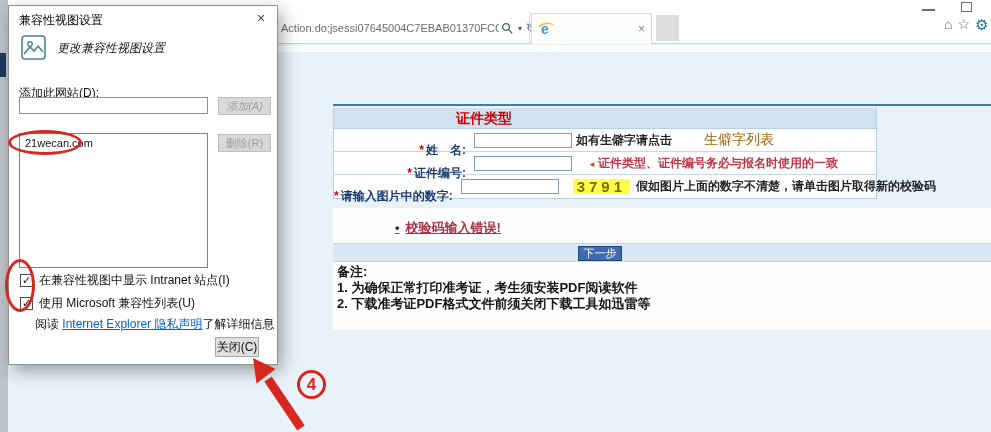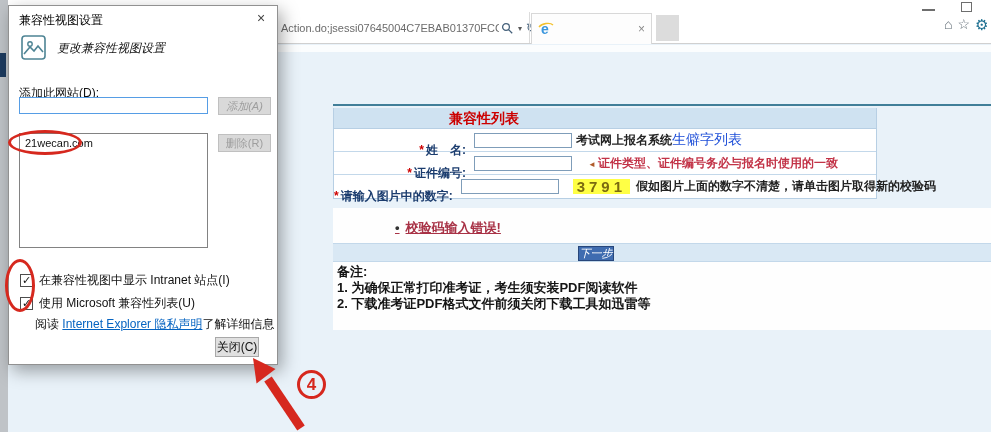--- a/index.html
+++ b/index.html
@@ -26,35 +26,35 @@
   .chrome-icons .glyph { font-size:14px; color:#5f6b74; line-height:1; }
   .chrome-icons .gear { color:#1f7091; font-size:15px; }
 
   
   .page-top-strip { position:absolute; left:8px; top:45px; width:983px; height:7px; background:#fbfdfe; z-index:1; }
   .page-title { position:absolute; left:333px; top:72px; width:460px; text-align:center; font-size:16px; font-weight:bold; color:#1d3f66; letter-spacing:2px; z-index:1; }
   .teal-line { position:absolute; left:333px; top:104px; width:658px; height:2px; background:#417f99; z-index:1; }
 
   .white-zone { position:absolute; left:333px; top:208px; width:658px; height:122px; background:#fefefe; z-index:1; }
   .btn-band { position:absolute; left:333px; top:243px; width:658px; height:19px; background:#d9e8f4; border-top:1px solid #c3d8ea; border-bottom:1px solid #c3d8ea; z-index:1; }
-  .next-btn { position:absolute; left:578px; top:246px; width:36px; height:15px; background:#3f6cb0; border:1px solid #27467a; color:#fff; font-size:11px; line-height:13px; text-align:center; z-index:2;font-style:italic; }
+  .next-btn { position:absolute; left:578px; top:246px; width:44px; height:15px; background:#3f6cb0; border:1px solid #27467a; color:#fff; font-size:11px; line-height:13px; text-align:center; z-index:2; }
 
   .form-table { position:absolute; left:333px; top:108px; width:544px; border:1px solid #b7cfe4; border-top:none; background:#fff; z-index:1; }
   .form-header { height:21px; background:#cfe2f1; border-bottom:1px solid #b7cfe4; position:relative; }
   .form-header span { display:block; width:300px; text-align:center; line-height:21px; font-size:14px; font-weight:bold; color:#cc0000; }
   .form-row { height:23px; border-bottom:1px solid #c3d8ea; display:flex; align-items:center; background:#fff; }
   .form-row:last-child { border-bottom:none; }
   .label-cell { width:132px; text-align:right; font-size:12px; font-weight:bold; color:#1b3c6e; white-space:nowrap;margin-top:20px; }
   .req { color:#cc0000; margin-right:2px; font-weight:bold; }
   .fld { margin-left:8px; display:flex; align-items:center; }
   .txt-input { width:98px; height:15px; border:1px solid #7f9db9; background:#fff; font-size:11px; padding:0 2px; }
   .sel { width:102px; height:17px; border:1px solid #7f9db9; background:#fff; font-size:11px; display:flex; align-items:center; padding-left:3px; color:#222; }
   .sel .sel-arrow { margin-left:auto; font-size:9px; color:#333; padding-right:3px; }
   .hint-bold { margin-left:4px; font-size:12px; font-weight:bold; color:#222; white-space:nowrap; }
-  .hint-link { font-size:14px; color:#1d4ed8; white-space:nowrap; cursor:pointer; }
+  .hint-link { font-size:14px; color:#a16207; white-space:nowrap; cursor:pointer;padding-left:32px; }
   .red-note { margin-left:16px; font-size:12px; font-weight:bold; color:#c23347; white-space:nowrap; }
   .red-note .marker { color:#b05b2a; font-size:8px; margin-right:2px; }
   .captcha { margin-left:14px; background:#ffff45; color:#7a6a10; font-size:15px; font-weight:bold; letter-spacing:4px; padding:0 4px; line-height:15px; cursor:pointer; }
   .captcha-cap { margin-left:6px; font-size:12px; font-weight:bold; color:#222; white-space:nowrap; }
 
   .error-line { position:absolute; left:395px; top:219px; font-size:13px; font-weight:bold; color:#a83246; z-index:2;text-decoration:underline; }
   .error-line .bullet { color:#333; margin-right:6px; }
 
   .notes { position:absolute; left:337px; top:264px; z-index:2; color:#141414; font-size:13px; font-weight:bold; line-height:16px; }
 
@@ -63,21 +63,21 @@
   .dlg-title { position:absolute; left:10px; top:6px; font-size:12px; color:#000; }
   .dlg-close { position:absolute; right:0; top:0; width:32px; height:24px; text-align:center; line-height:24px; font-size:14px; color:#444; cursor:pointer; }
   .dlg-icon { position:absolute; left:11px; top:28px; }
   .dlg-subtitle { position:absolute; left:48px; top:34px; font-size:12px;font-style:italic; }
   .dlg-add-label { position:absolute; left:10px; top:79px; }
   .dlg-add-input { position:absolute; left:10px; top:91px; width:189px; height:17px; border:1px solid #569de5; font-size:11px; padding:0 3px; background:#fff; }
   .dlg-btn { position:absolute; width:53px; height:18px; background:#d9d9d9; border:1px solid #c0c0c0; color:#9e9e9e; font-size:11px; text-align:center; line-height:16px; }
   .dlg-btn.add { left:209px; top:91px;font-style:italic; }
   .dlg-btn.del { left:209px; top:128px; }
   .dlg-list-label { position:absolute; left:10px; top:114px; }
-  .dlg-listbox { position:absolute; left:10px; top:127px; width:189px; height:115px; border:1px solid #828282; background:#fff; overflow:hidden; }
+  .dlg-listbox { position:absolute; left:10px; top:127px; width:189px; height:135px; border:1px solid #828282; background:#fff; overflow:hidden; }
   .dlg-listitem { font-size:11px; padding:3px 5px; color:#111; }
   .cb-row { position:absolute; left:11px; display:flex; align-items:center; }
   .cb-row.one { top:266px; } .cb-row.two { top:289px; }
   .cb-box { width:13px; height:13px; border:1px solid #4d4d4d; background:#fff; font-size:11px; line-height:11px; text-align:center; color:#111; margin-right:6px; }
   .cb-label { font-size:12px; white-space:nowrap; }
   .privacy { position:absolute; left:26px; top:310px; font-size:12px; white-space:nowrap; }
   .privacy .lnk { color:#0563c1; text-decoration:underline; cursor:pointer; }
   .dlg-close-btn { position:absolute; left:206px; top:331px; width:44px; height:20px; background:#e0e0e0; border:1px solid #a8a8a8; font-size:12px; text-align:center; line-height:18px; color:#111; cursor:pointer; }
 
   
@@ -122,28 +122,28 @@
 
   <div class="page-top-strip"></div>
   <div class="teal-line"></div>
 
   <div class="white-zone"></div>
   <div class="btn-band"></div>
   <div class="next-btn">下一步</div>
 
   <div class="form-table">
     <div class="form-header">
-      <span>兼容性列表</span>
+      <span>证件类型</span>
     </div>
 
     <div class="form-row">
       <div class="label-cell"><span class="req">*</span><span>姓　名:</span></div>
       <div class="fld">
         <input class="txt-input" type="text" style="">
-        <span class="hint-bold">考试网上报名系统</span>
+        <span class="hint-bold">如有生僻字请点击</span>
           <span class="hint-link">生僻字列表</span>
       </div>
     </div>
 
 
     <div class="form-row">
       <div class="label-cell"><span class="req">*</span><span>证件编号:</span></div>
       <div class="fld">
         <input class="txt-input" type="text" style="">
         <span class="red-note"><span class="marker">◄</span><span>证件类型、证件编号务必与报名时使用的一致</span></span>

